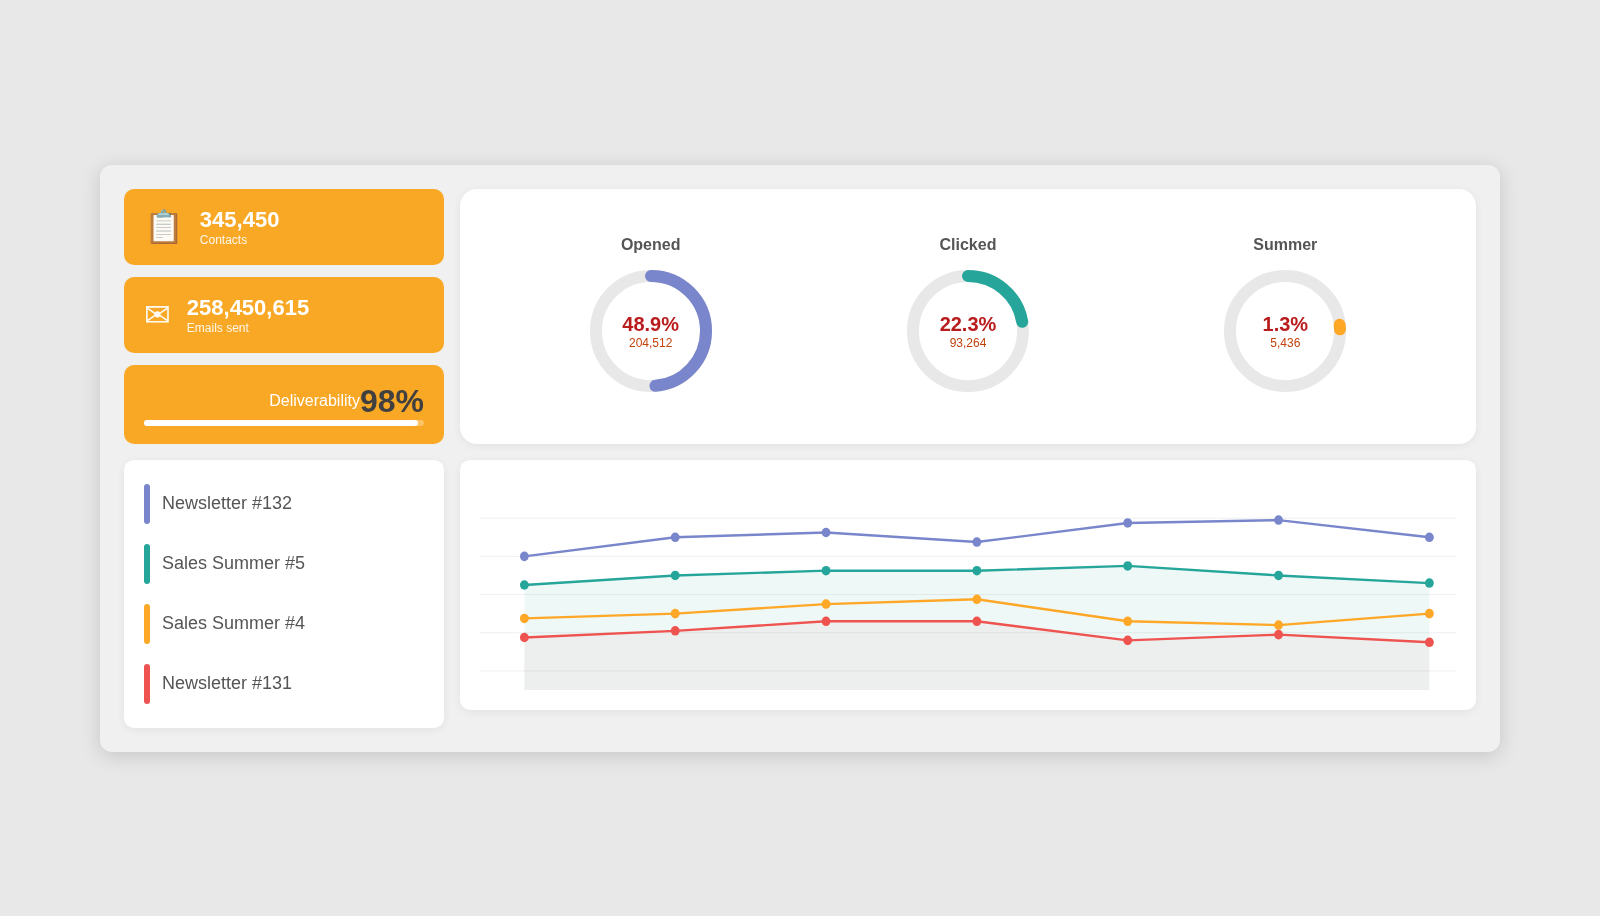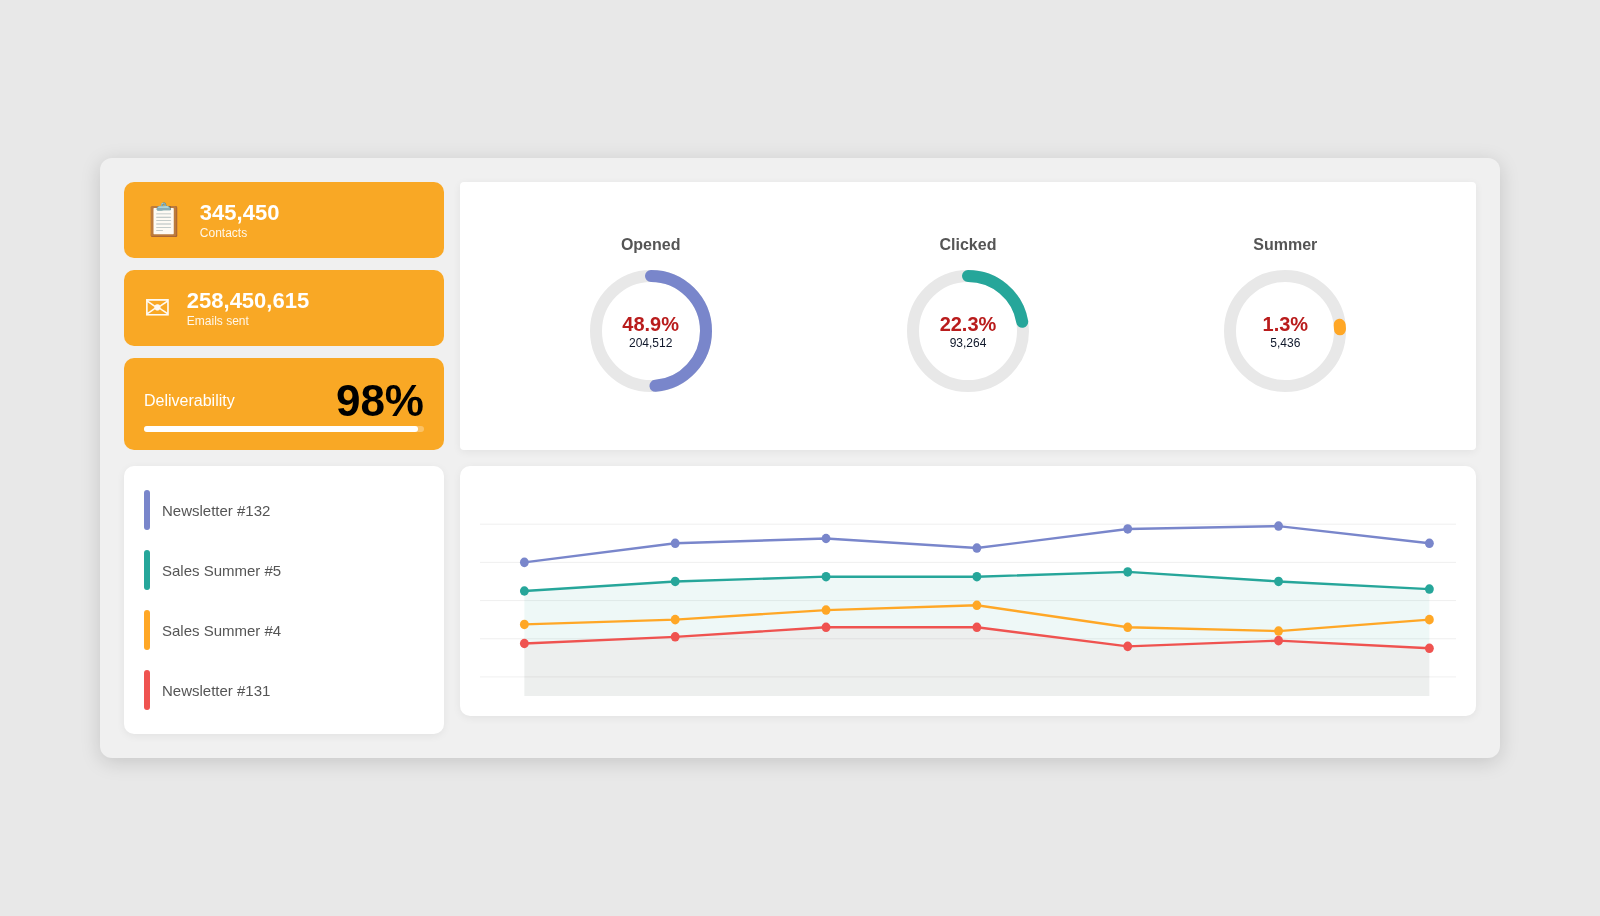--- a/index.html
+++ b/index.html
@@ -59,47 +59,47 @@
       color: white;
     }
     .stat-label {
       font-size: 12px;
       color: rgba(255,255,255,0.9);
       font-weight: 400;
     }
     .deliverability-content {
       display: flex;
       align-items: center;
-      justify-content: space-between;
+      justify-content: flex-end;
     }
     .deliverability-label {
       color: white;
       font-size: 16px;
       font-weight: 400;
     }
     .deliverability-value {
-      color: #000000;
-      font-size: 44px;
+      color: #404040;
+      font-size: 32px;
       font-weight: 700;
     }
     .progress-bar-bg {
       background: rgba(255,255,255,0.3);
       border-radius: 4px;
       height: 6px;
       width: 100%;
     }
     .progress-bar-fill {
       background: white;
       border-radius: 4px;
       height: 100%;
     }
     .metrics-card {
       flex: 1;
       background: white;
-      border-radius: 4px;
+      border-radius: 17px;
       padding: 24px 32px;
       display: flex;
       align-items: center;
       justify-content: space-around;
       box-shadow: 0 2px 8px rgba(0,0,0,0.06);
     }
     .metric-item {
       display: flex;
       flex-direction: column;
       align-items: center;
@@ -127,21 +127,21 @@
       text-align: center;
     }
     .donut-percent {
       font-size: 20px;
       font-weight: 700;
       color: #b91c1c;
       display: block;
     }
     .donut-count {
       font-size: 12px;
-      color: #0f172a;
+      color: #c2410c;
       display: block;
     }
     .bottom-row {
       display: flex;
       gap: 16px;
     }
     .legend-card {
       width: 320px;
       flex-shrink: 0;
       background: white;
@@ -157,21 +157,21 @@
       align-items: center;
       gap: 12px;
     }
     .legend-color {
       width: 6px;
       height: 40px;
       border-radius: 3px;
       flex-shrink: 0;
     }
     .legend-text {
-      font-size: 15px;
+      font-size: 18px;
       color: #555;
     }
     .chart-card {
       flex: 1;
       background: white;
       border-radius: 10px;
       padding: 20px;
       box-shadow: 0 2px 8px rgba(0,0,0,0.06);
       overflow: hidden;
     }

